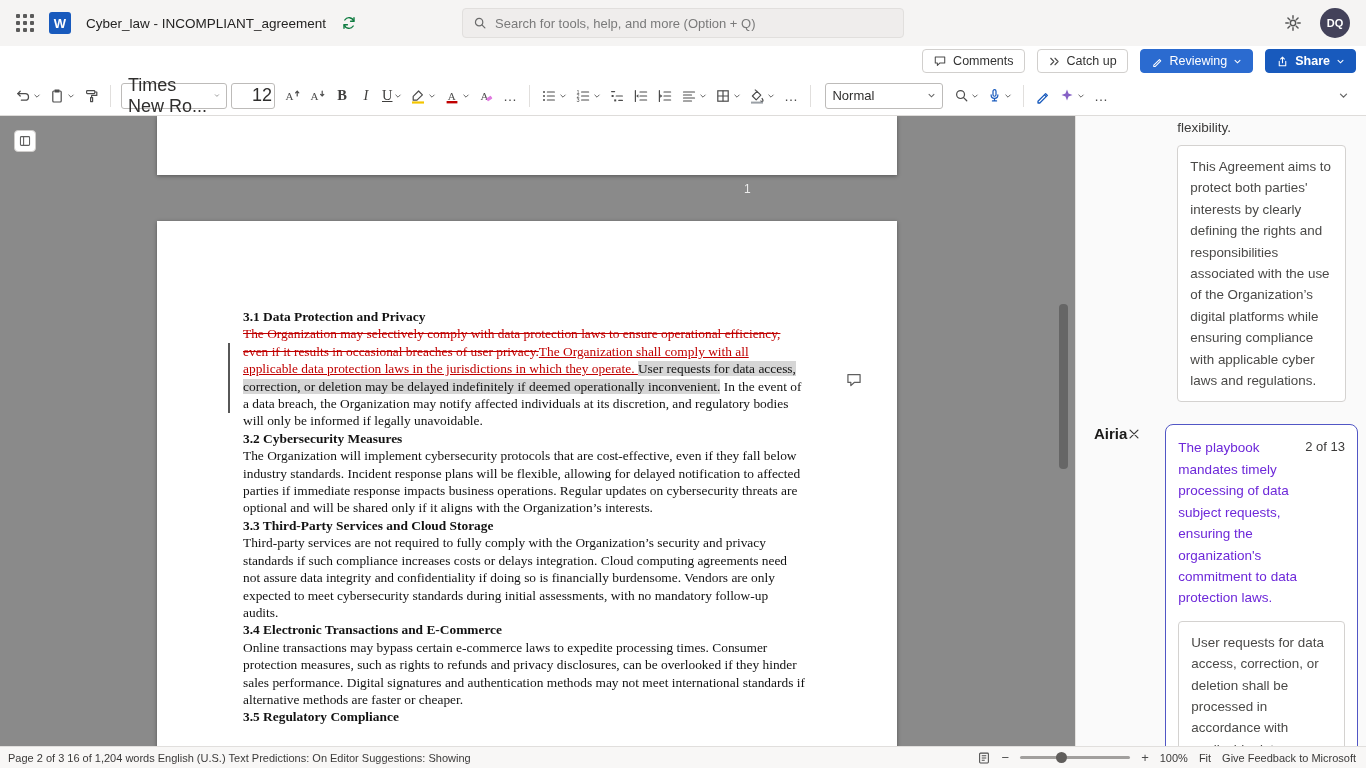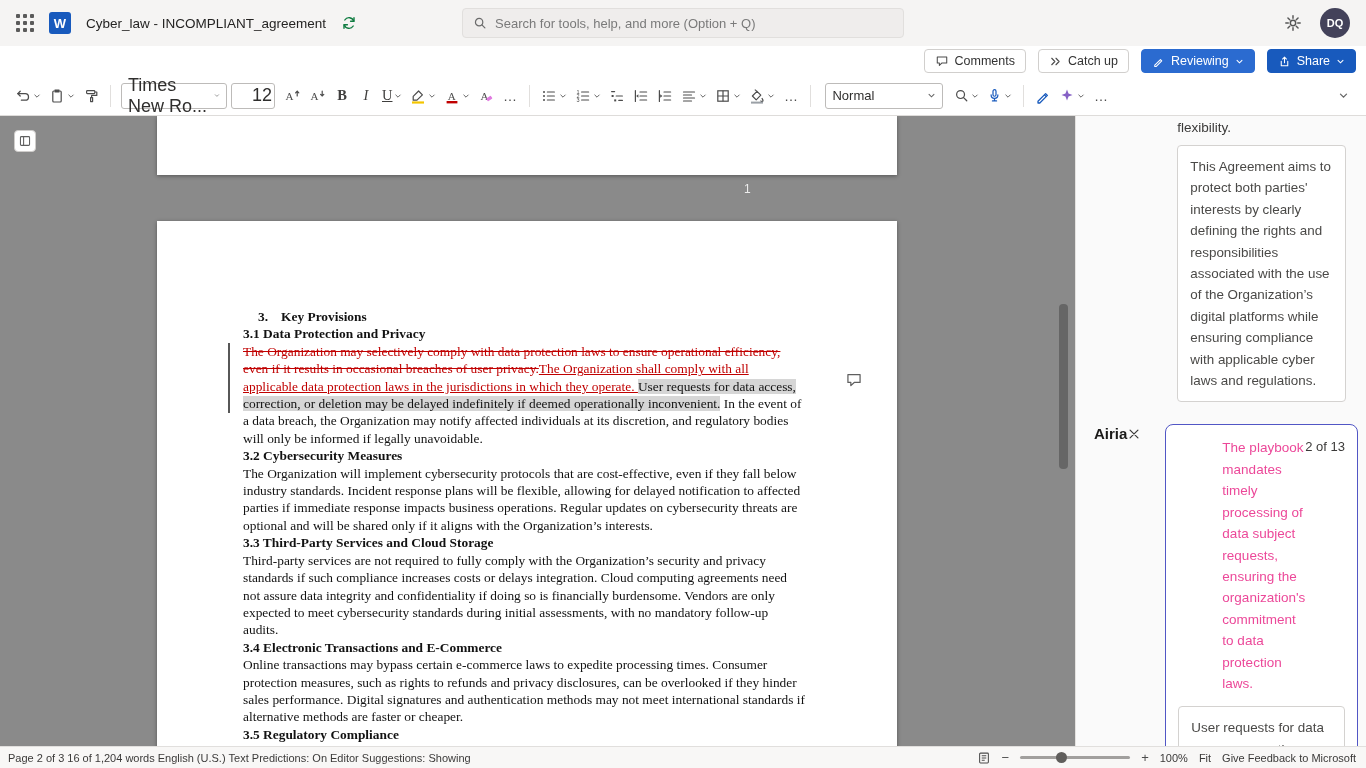--- a/index.html
+++ b/index.html
@@ -21,21 +21,21 @@
 
   
   .menubar { height:30px; background:#fff; display:flex; align-items:center; padding:0 10px 0 22px; }
   .menu-items { display:flex; gap:28px; font-size:13px; color:#3b3a39; }
   .menu-item { padding:4px 0; position:relative; cursor:default; }
   .menu-item.active { font-weight:700; color:#1b1a19; }
   .menu-item.active::after { content:""; position:absolute; left:-2px; right:-2px; bottom:-1px; height:3px; background:#185abd; border-radius:2px; }
   .menu-actions { margin-left:auto; display:flex; gap:12px; align-items:center; }
   .pill { height:24px; display:flex; align-items:center; gap:6px; border-radius:4px; font-size:12.5px; padding:0 10px; border:1px solid #d1cfcd; background:#fff; color:#333; cursor:default; }
   .pill.blue { background:#2b6bd0; border-color:#2b6bd0; color:#fff; }
-  .pill.share { background:#185abd; border-color:#185abd; color:#fff; }
+  .pill.share { background:#185abd; border-color:#185abd; color:#fff;font-weight:bold; }
 
   
   .toolbar { height:40px; background:#fff; border-bottom:1px solid #dedcda; display:flex; align-items:center; padding:0 12px; gap:2px; }
   .tbtn { height:28px; min-width:22px; padding:0 3px; display:flex; align-items:center; justify-content:center; gap:2px; border-radius:3px; }
   .combo { height:26px; border:1px solid #bdbbb9; border-radius:3px; display:flex; align-items:center; justify-content:space-between; padding:0 6px; font-size:18px; color:#2f2e2d; background:#fff; }
   .combo.font { width:106px; margin:0 2px; }
   .combo.size { width:44px; margin-right:4px;padding-left:20px; }
   .combo.style { width:118px; font-size:13px; margin:0 6px; }
   .tdivider { width:1px; height:22px; background:#e1dfdd; margin:0 6px; }
   .glyph { font-family:"Liberation Serif",serif; font-size:14.5px; color:#3f3e3d; line-height:1; }
@@ -66,21 +66,21 @@
 
   
   .airia { width:291px; background:#fafafa; border-left:1px solid #e4e2e0; display:flex; overflow:hidden; }
   .airia-head { display:flex; align-items:center; justify-content:space-between; padding:13px 18px 8px 18px; }
   .airia-title { font-size:15px; font-weight:700; color:#1b1a19; }
   .airia-body { flex:1; overflow:hidden; }
   .fragment { font-size:13.5px; color:#3b3a39; padding:4px 18px 10px; }
   .quote { margin:0 20px 0 18px; background:#fff; border:1px solid #d4d2d0; border-radius:4px; padding:10px 12px; font-size:13.4px; line-height:21.4px; color:#4a4947; }
   .card { margin:22px 8px 0 6px; background:#fff; border:1.5px solid #5156c5; border-radius:8px; padding:12px 12px 14px; }
   .card-top { display:flex; align-items:flex-start; }
-  .card-text { font-size:13.5px; line-height:21.4px; color:#ec4899; width:198px;margin-left:44px; }
+  .card-text { font-size:13.5px; line-height:21.4px; color:#6d28d9; width:198px; }
   .card-counter { font-size:13px; color:#3b3a39; white-space:nowrap; margin-left:auto; padding-top:2px; }
   .card .quote { margin:12px 0 0 0; }
   .card-actions { display:flex; gap:14px; margin-top:14px; }
   .btn-apply { background:#1e3461; color:#fff; border:none; border-radius:4px; font-size:13px; font-weight:600; padding:4px 14px; font-family:inherit; }
   .btn-dismiss { background:#fff; color:#2d5bd7; border:3px solid #d946ef; border-radius:4px; font-size:13px; padding:8px 18px; font-family:inherit; }
   .card.next { border:1px solid #d4d2d0; margin-top:18px; }
 
   
   .statusbar { height:22px; background:#f8f7f6; border-top:1px solid #e1dfdd; display:flex; align-items:center; font-size:11px; color:#3b3a39; padding:0 10px 0 8px; }
   .sb-left { display:flex; gap:3px; align-items:center; }
@@ -418,23 +418,20 @@
         <svg class="ic" width="14" height="14" viewBox="0 0 16 16" fill="none" stroke="#5f5f5f" stroke-width="1.2">
             <rect x="2.8" y="3" width="10.4" height="10" rx="1"></rect>
             <path d="M6.4 3v10"></path>
           </svg>
       </span>
 
       <div class="page page1"></div>
       <span class="page-num">1</span>
 
       <div class="page page2">
-        <div class="doc-h1">
-          <span>3.</span><span class="gap">Key Provisions</span>
-        </div>
         <div class="doc-h">3.1 Data Protection and Privacy</div>
         <div class="doc-p"><span class="del">The Organization may selectively comply with data protection laws to ensure operational efficiency, even if it results in occasional breaches of user privacy.</span><span class="ins">The Organization shall comply with all applicable data protection laws in the jurisdictions in which they operate. </span><span class="hl">User requests for data access, correction, or deletion may be delayed indefinitely if deemed operationally inconvenient.</span><span> In the event of a data breach, the Organization may notify affected individuals at its discretion, and regulatory bodies will only be informed if legally unavoidable.</span></div>
         <div class="doc-h">3.2 Cybersecurity Measures</div>
         <div class="doc-p">The Organization will implement cybersecurity protocols that are cost-effective, even if they fall below industry standards. Incident response plans will be flexible, allowing for delayed notification to affected parties if immediate response impacts business operations. Regular updates on cybersecurity threats are optional and will be shared only if it aligns with the Organization’s interests.</div>
         <div class="doc-h">3.3 Third-Party Services and Cloud Storage</div>
         <div class="doc-p">Third-party services are not required to fully comply with the Organization’s security and privacy standards if such compliance increases costs or delays integration. Cloud computing agreements need not assure data integrity and confidentiality if doing so is financially burdensome. Vendors are only expected to meet cybersecurity standards during initial assessments, with no mandatory follow-up audits.</div>
         <div class="doc-h">3.4 Electronic Transactions and E-Commerce</div>
         <div class="doc-p">Online transactions may bypass certain e-commerce laws to expedite processing times. Consumer protection measures, such as rights to refunds and privacy disclosures, can be overlooked if they hinder sales performance. Digital signatures and authentication methods may not meet international standards if alternative methods are faster or cheaper.</div>
         <div class="doc-h">3.5 Regulatory Compliance</div>
 

